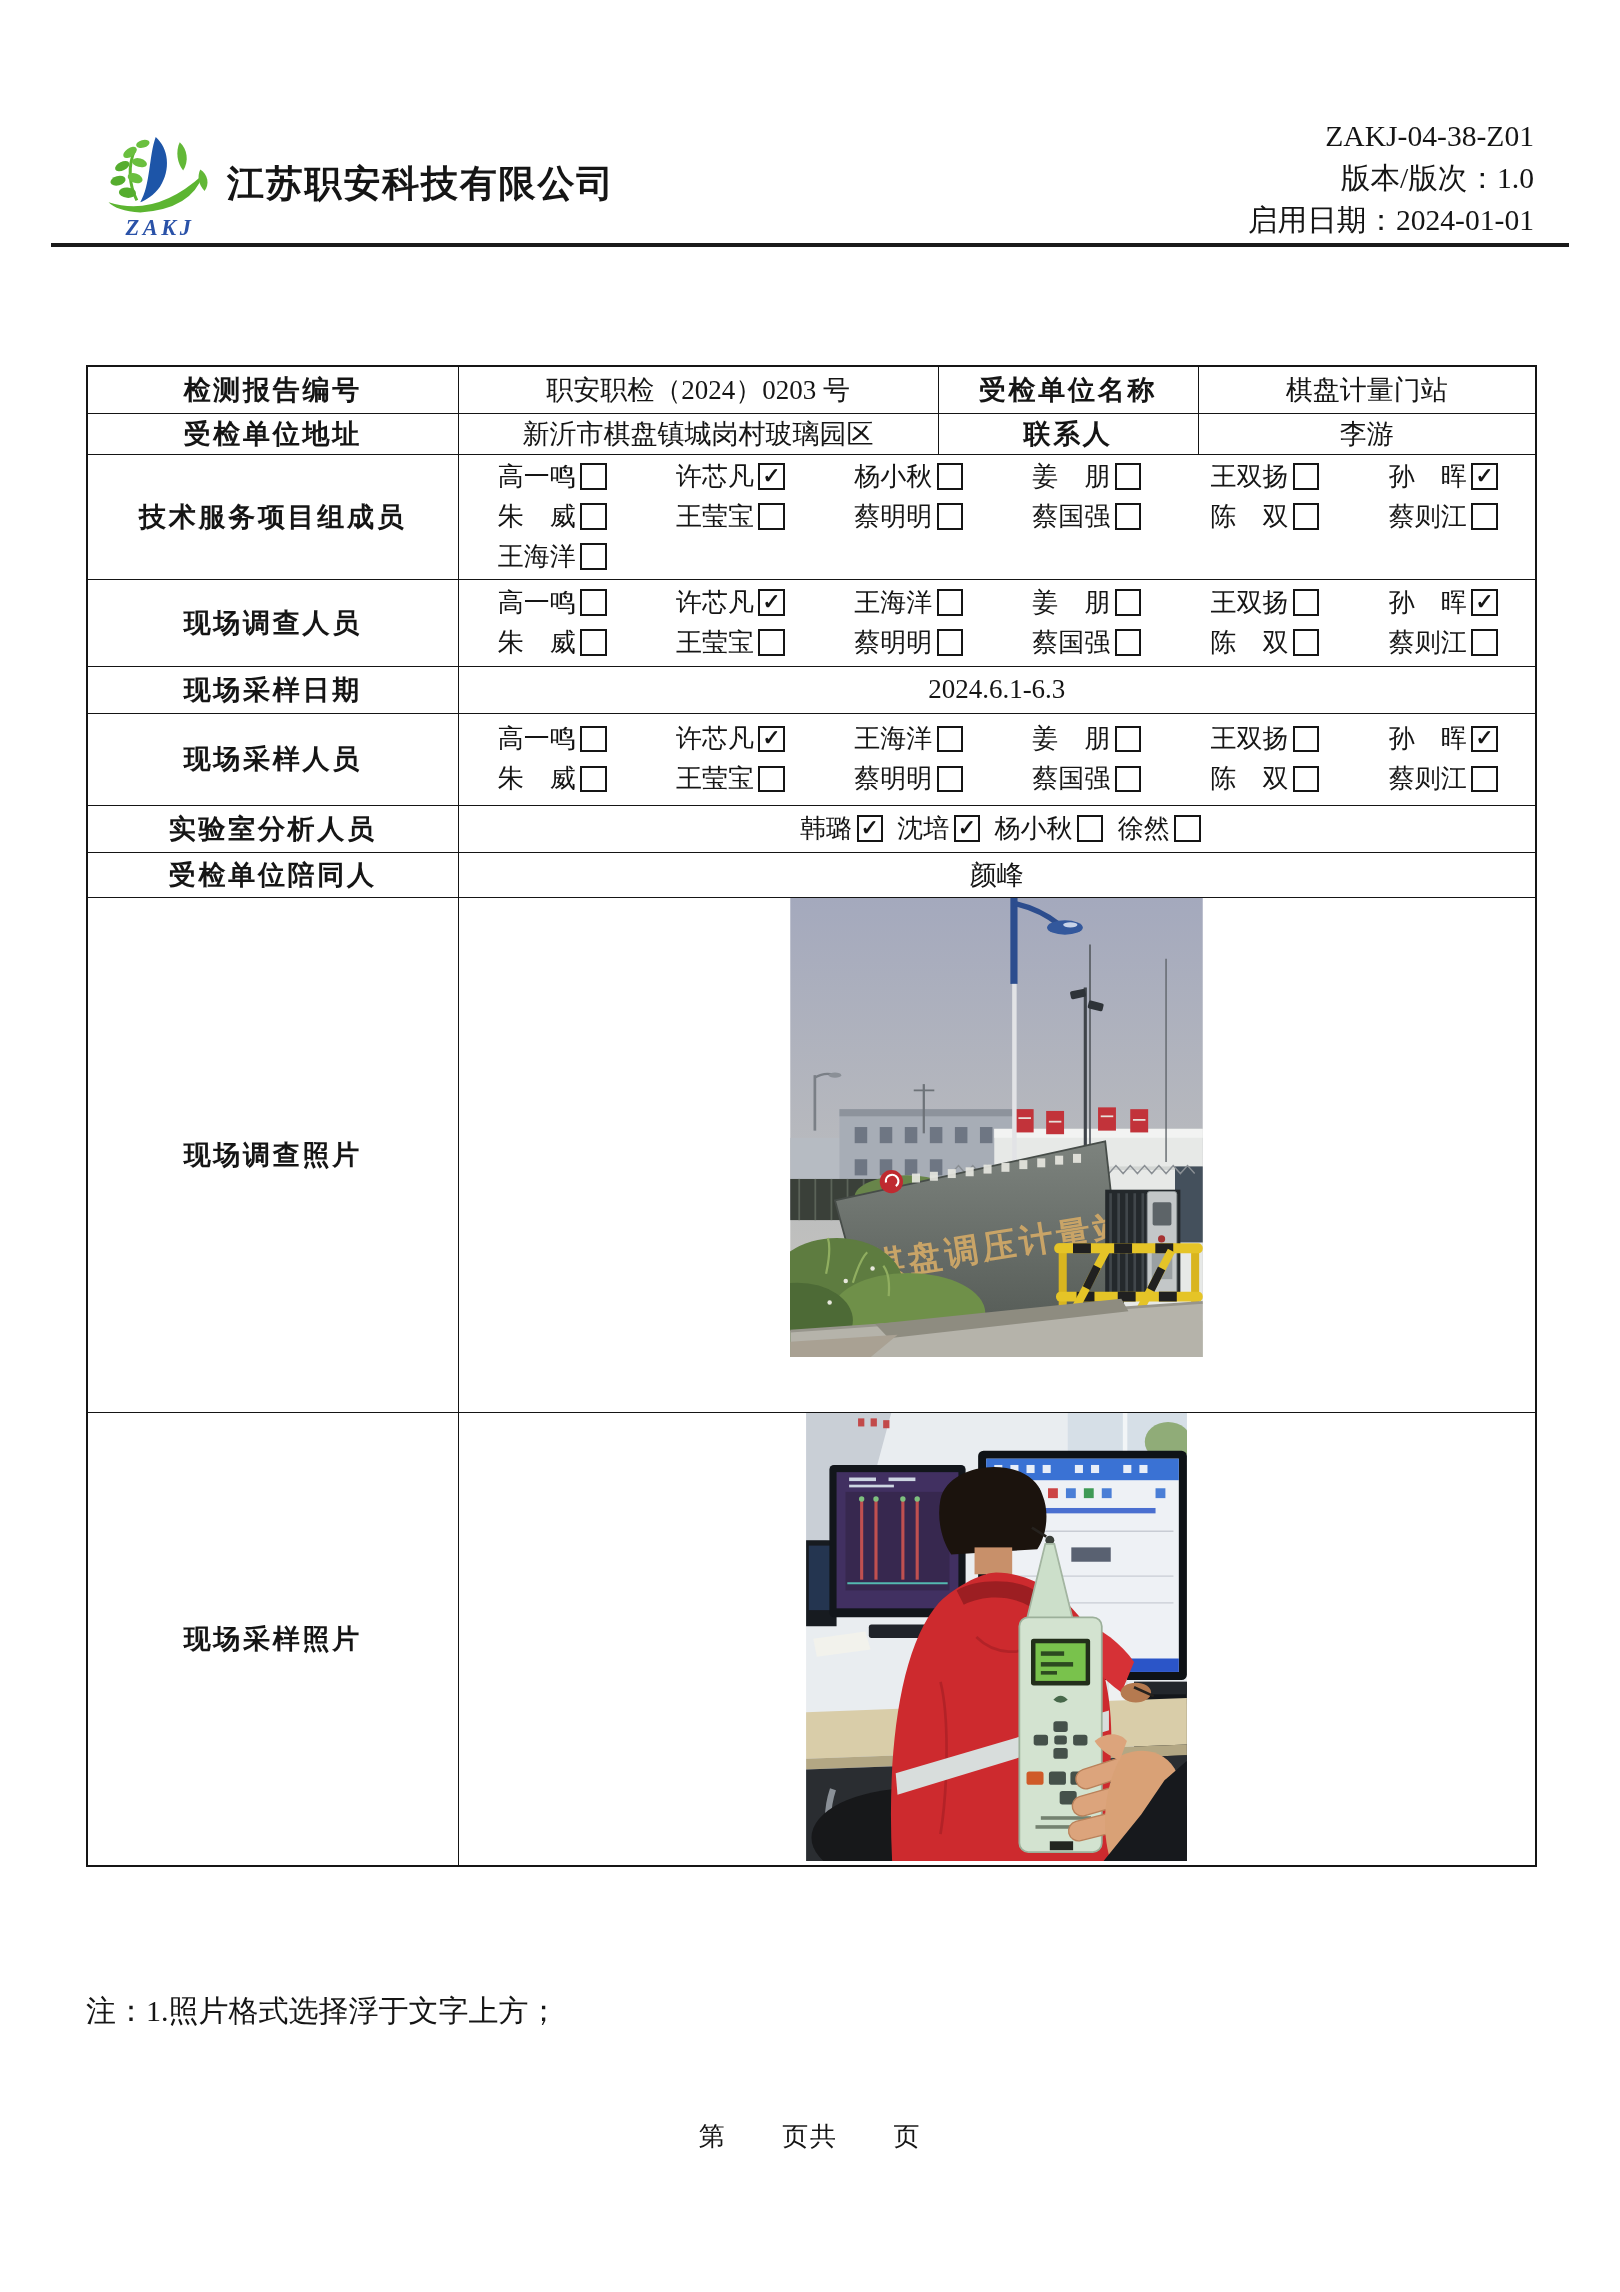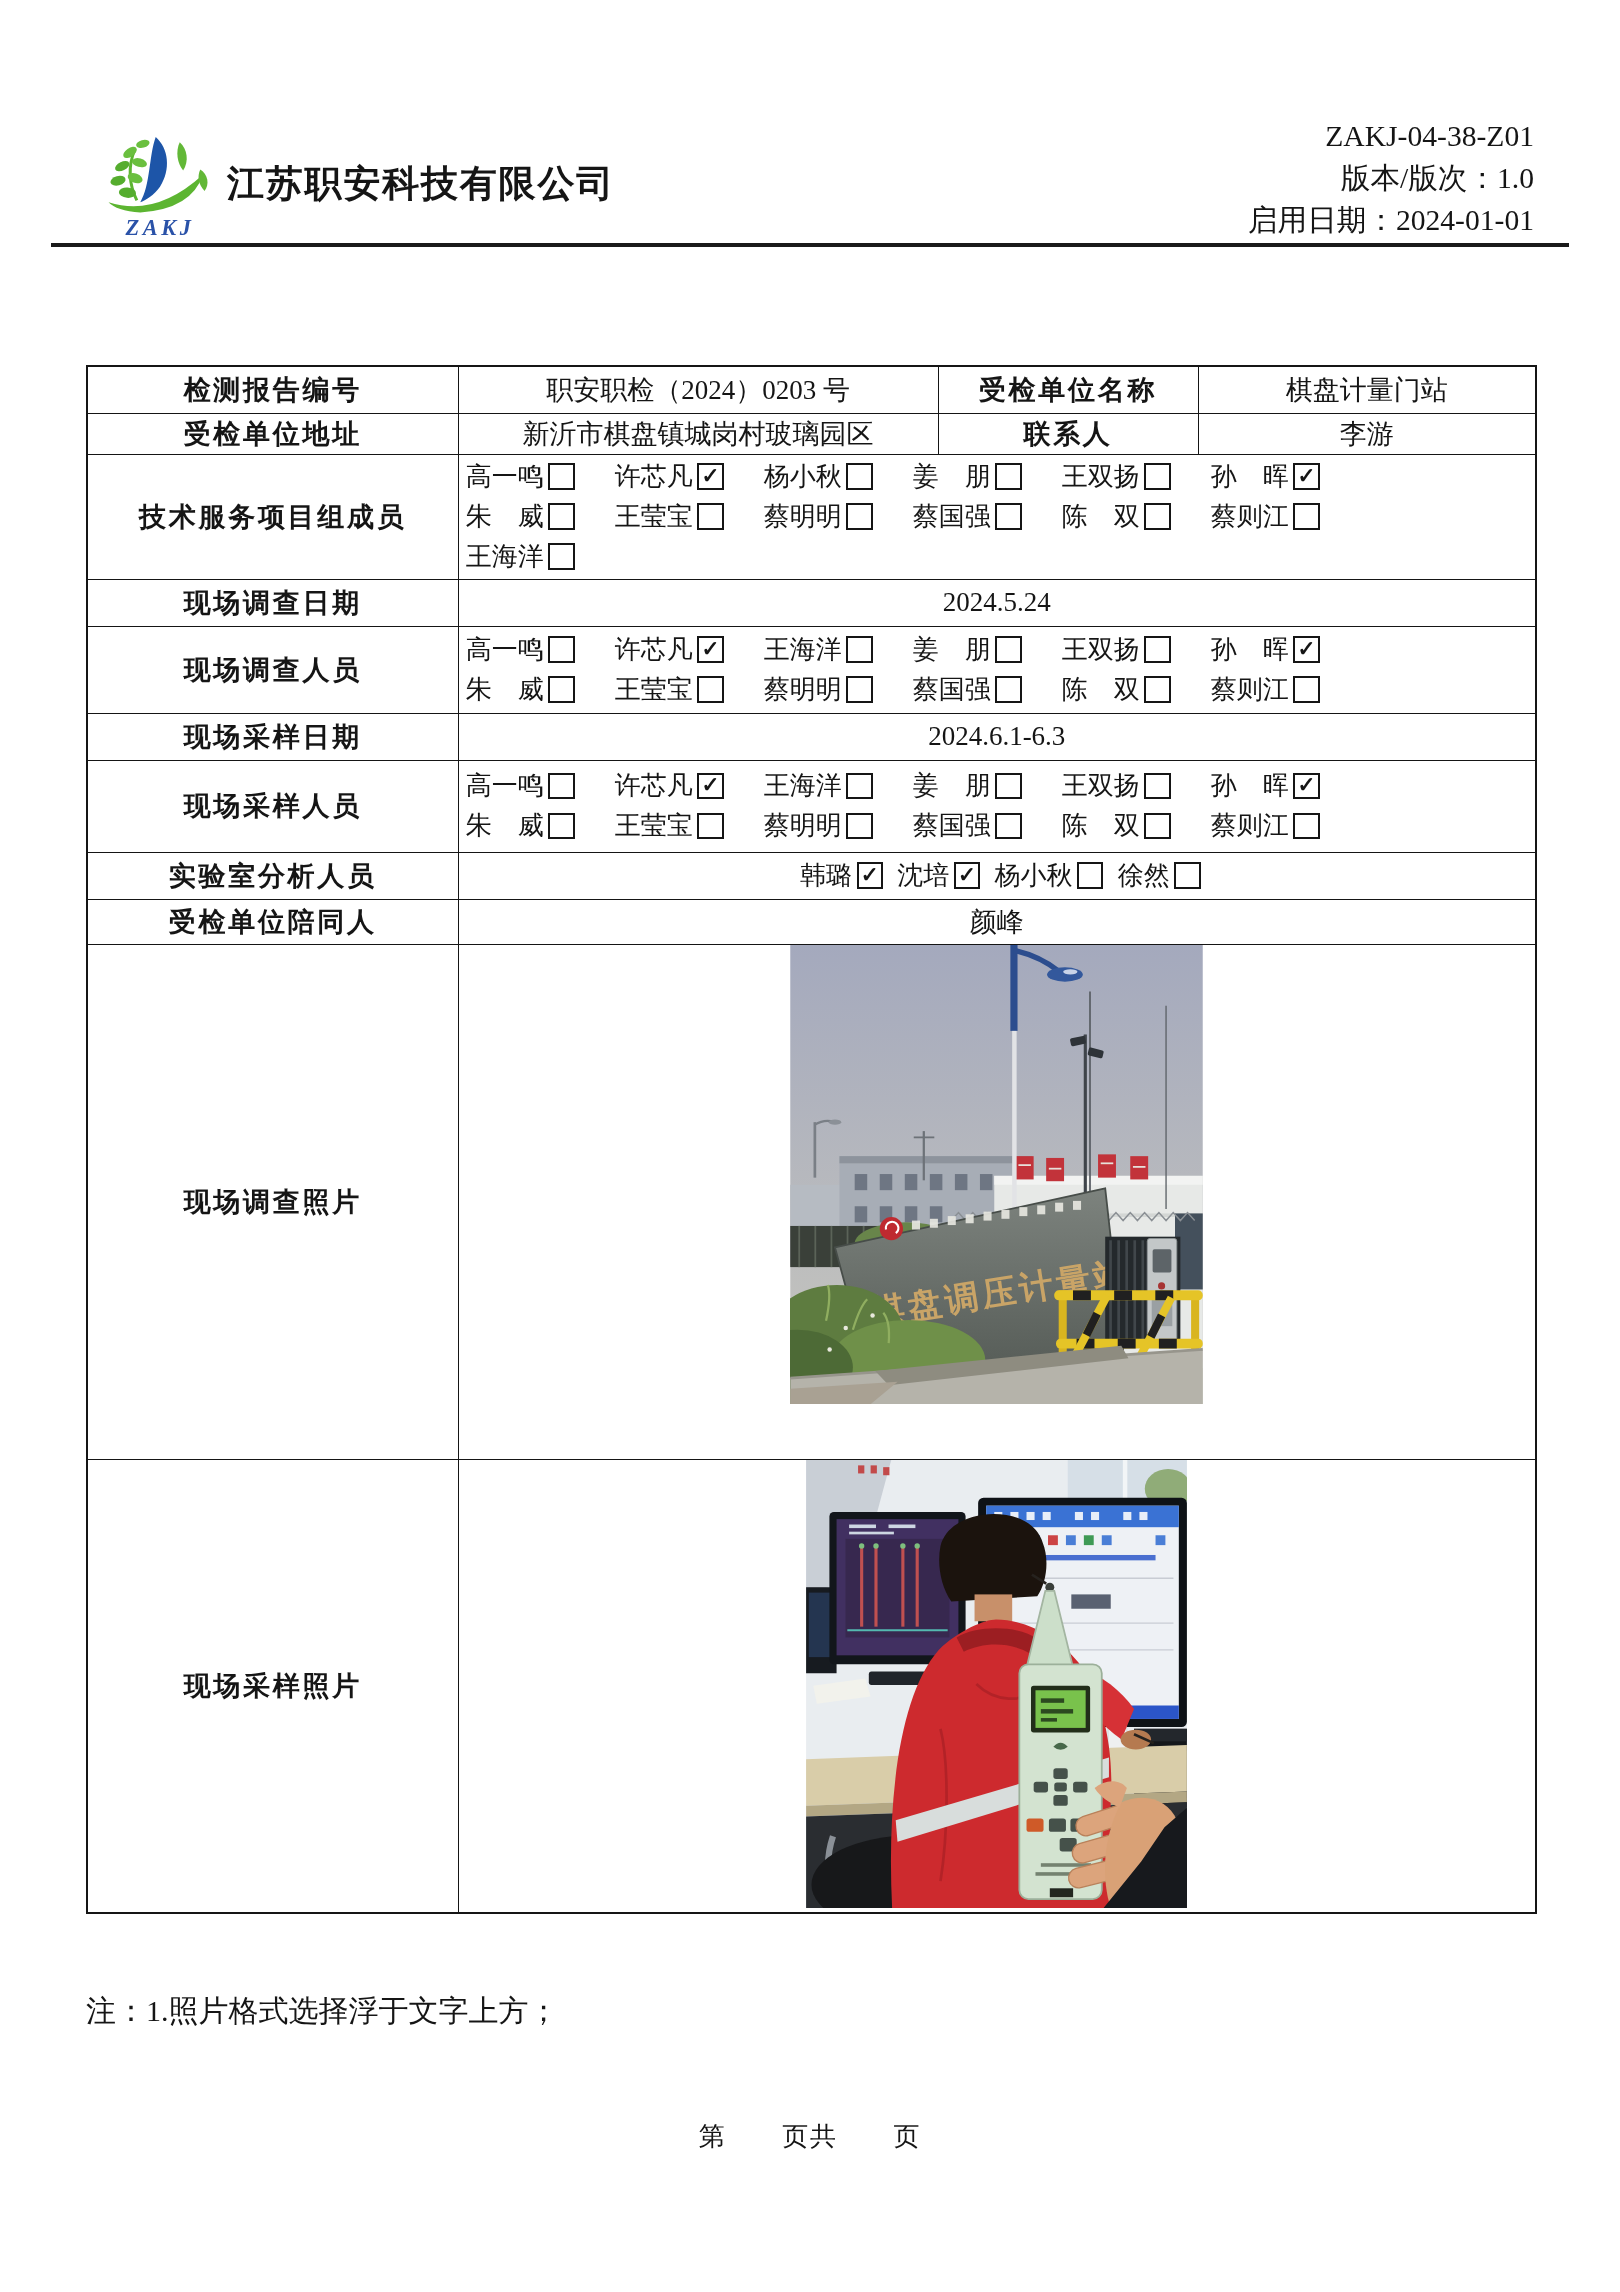--- a/index.html
+++ b/index.html
@@ -22,21 +22,21 @@
               border:2.7px solid #151515;table-layout:fixed;}
   .info-table th,.info-table td{border:1.8px solid #151515;padding:0;}
   .lbl{font-weight:bold;font-size:27px;letter-spacing:2.7px;text-align:center;vertical-align:middle;}
   .val{font-size:27px;text-align:center;vertical-align:middle;}
   .h52{height:47px}.h46{height:41px}.h140{height:125px}.h97{height:87px}
   .h103{height:92px}.h53{height:47px}.h50{height:45px}.h575{height:515px}.h545{height:372px}
 
   
   .names{display:flex;flex-direction:column;justify-content:center;height:100%;padding-left:7.2px;}
   .names-line{display:flex;align-items:center;line-height:40px;font-size:26px;}
-  .name-item{width:149px;display:flex;align-items:center;}
+  .name-item{width:149px;display:flex;align-items:center;margin-left:32px;}
   .names-center .names-line{justify-content:center;}
   .names-center .name-item{width:auto;margin:0 7.2px;}
   .nm{white-space:pre;}
   .cb{width:22.4px;height:22.4px;border:2.7px solid #151515;margin-left:4.5px;display:inline-flex;
       align-items:center;justify-content:center;flex:none;
       font-family:"Liberation Sans",sans-serif;font-weight:bold;font-size:21.5px;line-height:1;}
 
   .photo-cell{vertical-align:top;padding-top:12.5px;text-align:center;}
   .photo-cell svg{display:inline-block;}
 
@@ -152,24 +152,20 @@
               </div>
               <div class="names-line">
                 <span class="name-item">
                   <span class="nm">王海洋</span>
                   <span class="cb"></span>
                 </span>
               </div>
             </div>
       </td>
     </tr>
-    <tr class="h52">
-      <th class="lbl">现场调查日期</th>
-      <td colspan="3" class="val">2024.5.24</td>
-    </tr>
     <tr class="h97">
       <th class="lbl">现场调查人员</th>
       <td colspan="3">
         <div class="names">
               <div class="names-line">
                 <span class="name-item">
                   <span class="nm">高一鸣</span>
                   <span class="cb"></span>
                 </span>
                 <span class="name-item">

